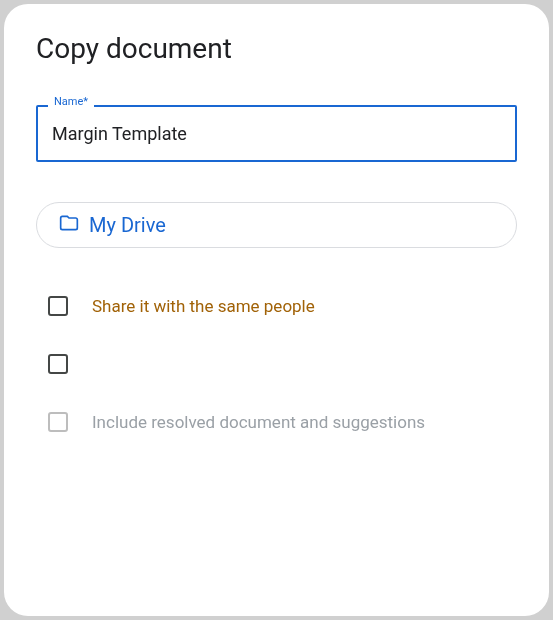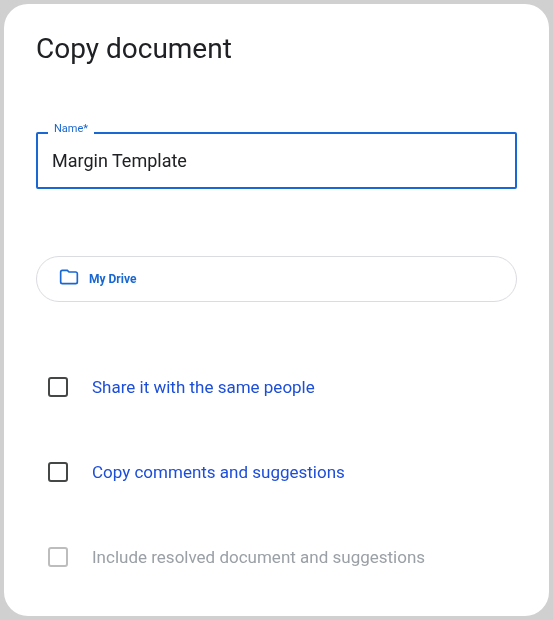--- a/index.html
+++ b/index.html
@@ -19,21 +19,20 @@
       position: absolute;
       top: 4px;
       left: 4px;
       right: 4px;
       bottom: 4px;
       background: #fff;
       border-radius: 24px;
       padding: 28px 32px 24px 32px;
       display: flex;
       flex-direction: column;
-      gap: 27px;
     }
     .dialog-title {
       font-size: 28px;
       font-weight: 400;
       color: #202124;
       margin-bottom: 40px;
     }
     .field-wrapper {
       position: relative;
       margin-bottom: 40px;
@@ -77,22 +76,22 @@
       cursor: pointer;
       margin-bottom: 40px;
     }
     .folder-chip svg {
       width: 20px;
       height: 20px;
       fill: #1967d2;
     }
     .folder-chip-label {
       color: #1967d2;
-      font-size: 12px;
-      font-weight: 700;
+      font-size: 20px;
+      font-weight: 400;
     }
     .checkbox-row {
       display: flex;
       align-items: center;
       gap: 24px;
       padding: 8px 12px;
       margin-bottom: 22px;
     }
     .checkbox {
       width: 20px;
@@ -100,21 +99,21 @@
       border: 2px solid #444746;
       border-radius: 3px;
       flex-shrink: 0;
       cursor: pointer;
     }
     .checkbox.disabled {
       border-color: #bdbdbd;
     }
     .checkbox-label {
       font-size: 17px;
-      color: #1d4ed8;
+      color: #a16207;
       font-weight: 400;
     }
     .checkbox-label.disabled {
       color: #9aa0a6;
     }
     .dialog-actions {
       margin-top: auto;
       display: flex;
       justify-content: flex-end;
       align-items: center;
@@ -167,21 +166,20 @@
     <span class="folder-chip-label">My Drive</span>
   </div>
 
   <div class="checkbox-row">
     <div class="checkbox"></div>
     <span class="checkbox-label">Share it with the same people</span>
   </div>
 
   <div class="checkbox-row">
     <div class="checkbox"></div>
-    <span class="checkbox-label">Copy comments and suggestions</span>
   </div>
 
   <div class="checkbox-row">
     <div class="checkbox disabled"></div>
     <span class="checkbox-label disabled">Include resolved document and suggestions</span>
   </div>
 
 </div>
 
 </body></html>

